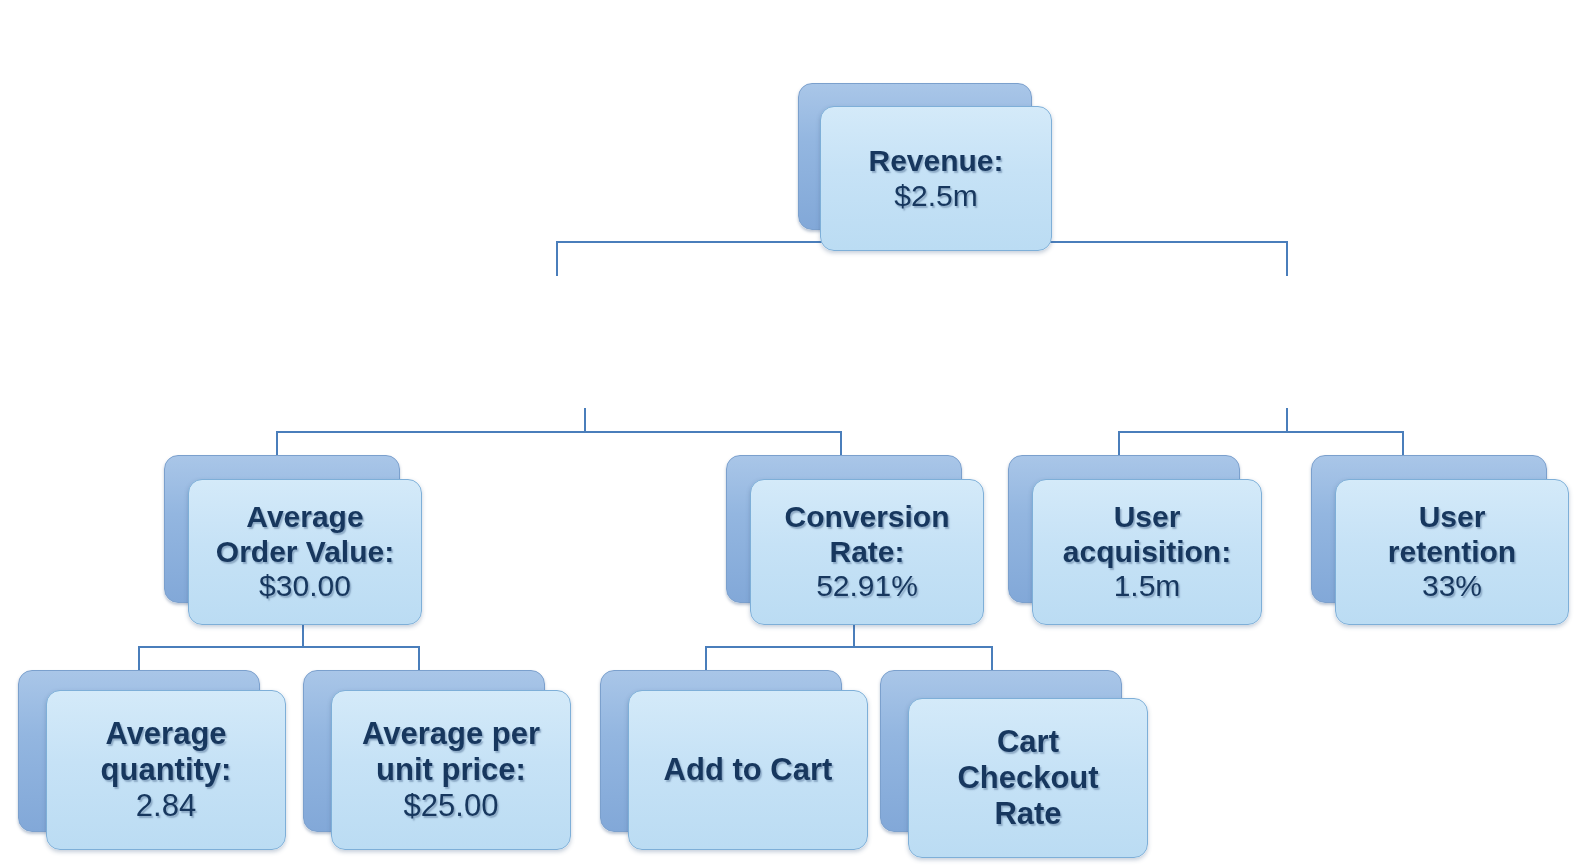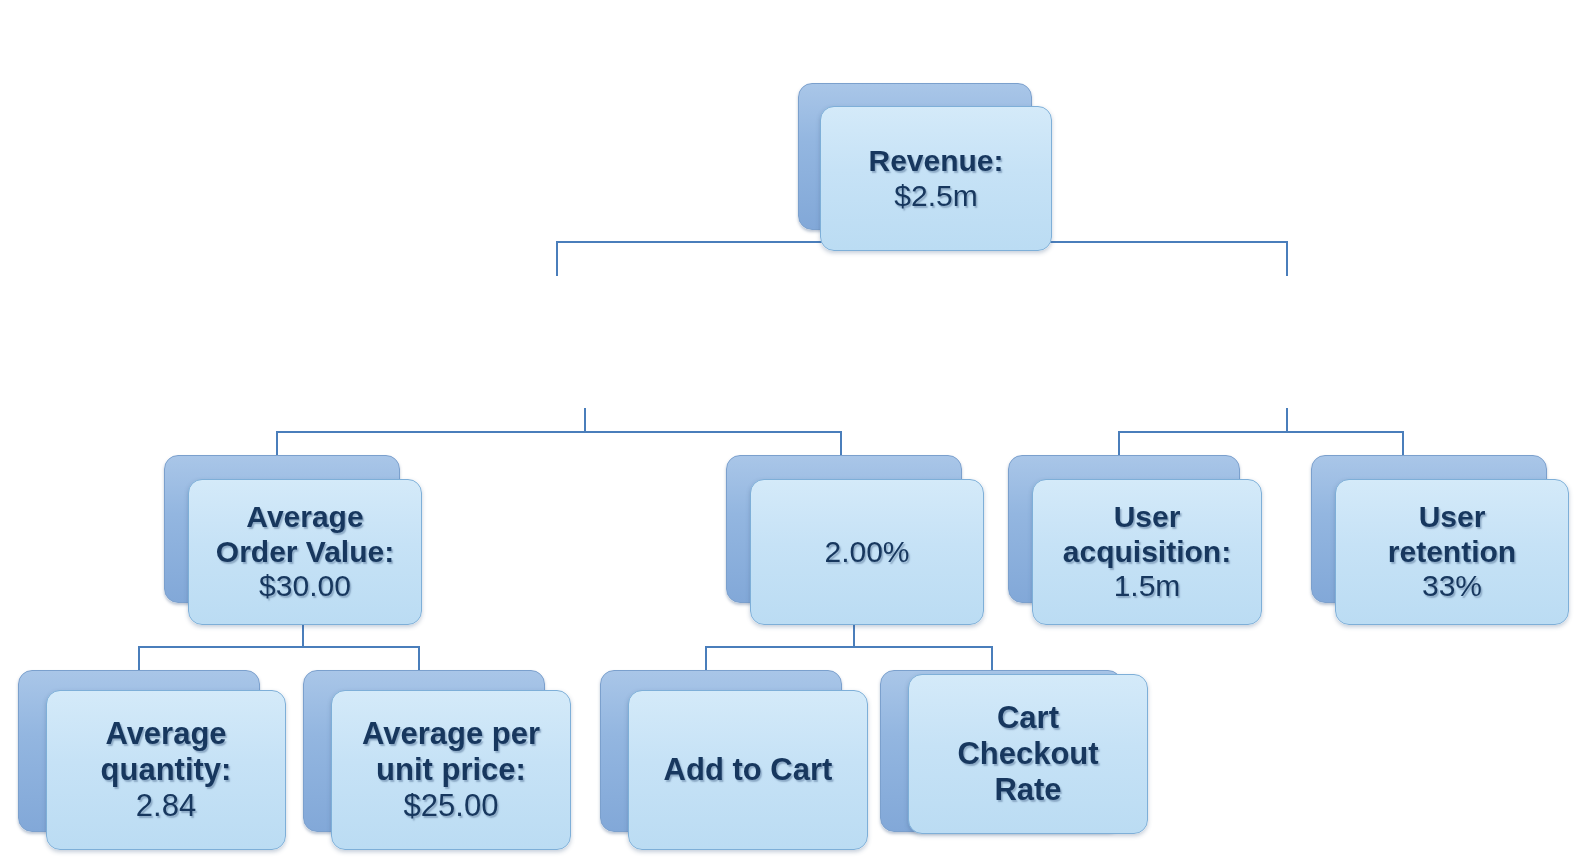--- a/index.html
+++ b/index.html
@@ -109,21 +109,23 @@
     <div class="card-front" style="left:24px; top:24px; width:234px; height:146px;">
       <div class="node-label">Average
 Order Value:</div>
       <div class="node-value">$30.00</div>
     </div>
   </div>
 
   <div class="node sz-std" style="left:726px; top:455px; width:258px; height:170px;">
     <div class="card-back" style="width:234px; height:146px;"></div>
     <div class="card-front" style="left:24px; top:24px; width:234px; height:146px;">
-      <div class="node-value">2.00%</div>
+      <div class="node-label">Conversion
+Rate:</div>
+      <div class="node-value">52.91%</div>
     </div>
   </div>
 
   <div class="node sz-std" style="left:1008px; top:455px; width:254px; height:170px;">
     <div class="card-back" style="width:230px; height:146px;"></div>
     <div class="card-front" style="left:24px; top:24px; width:230px; height:146px;">
       <div class="node-label">User
 acquisition:</div>
       <div class="node-value">1.5m</div>
     </div>
@@ -159,21 +161,21 @@
   <div class="node sz-big" style="left:600px; top:670px; width:268px; height:132px;">
     <div class="card-back" style="width:240px; height:160px;"></div>
     <div class="card-front" style="left:28px; top:20px; width:240px; height:160px;">
       <div class="node-label">Add to Cart</div>
 
     </div>
   </div>
 
   <div class="node sz-big" style="left:880px; top:670px; width:268px; height:180px;">
     <div class="card-back" style="width:240px; height:160px;"></div>
-    <div class="card-front" style="left:28px; top:4px; width:240px; height:160px;">
+    <div class="card-front" style="left:28px; top:28px; width:240px; height:160px;">
       <div class="node-label">Cart
 Checkout
 Rate</div>
 
     </div>
   </div>
 
 </div>
 
 </body></html>

